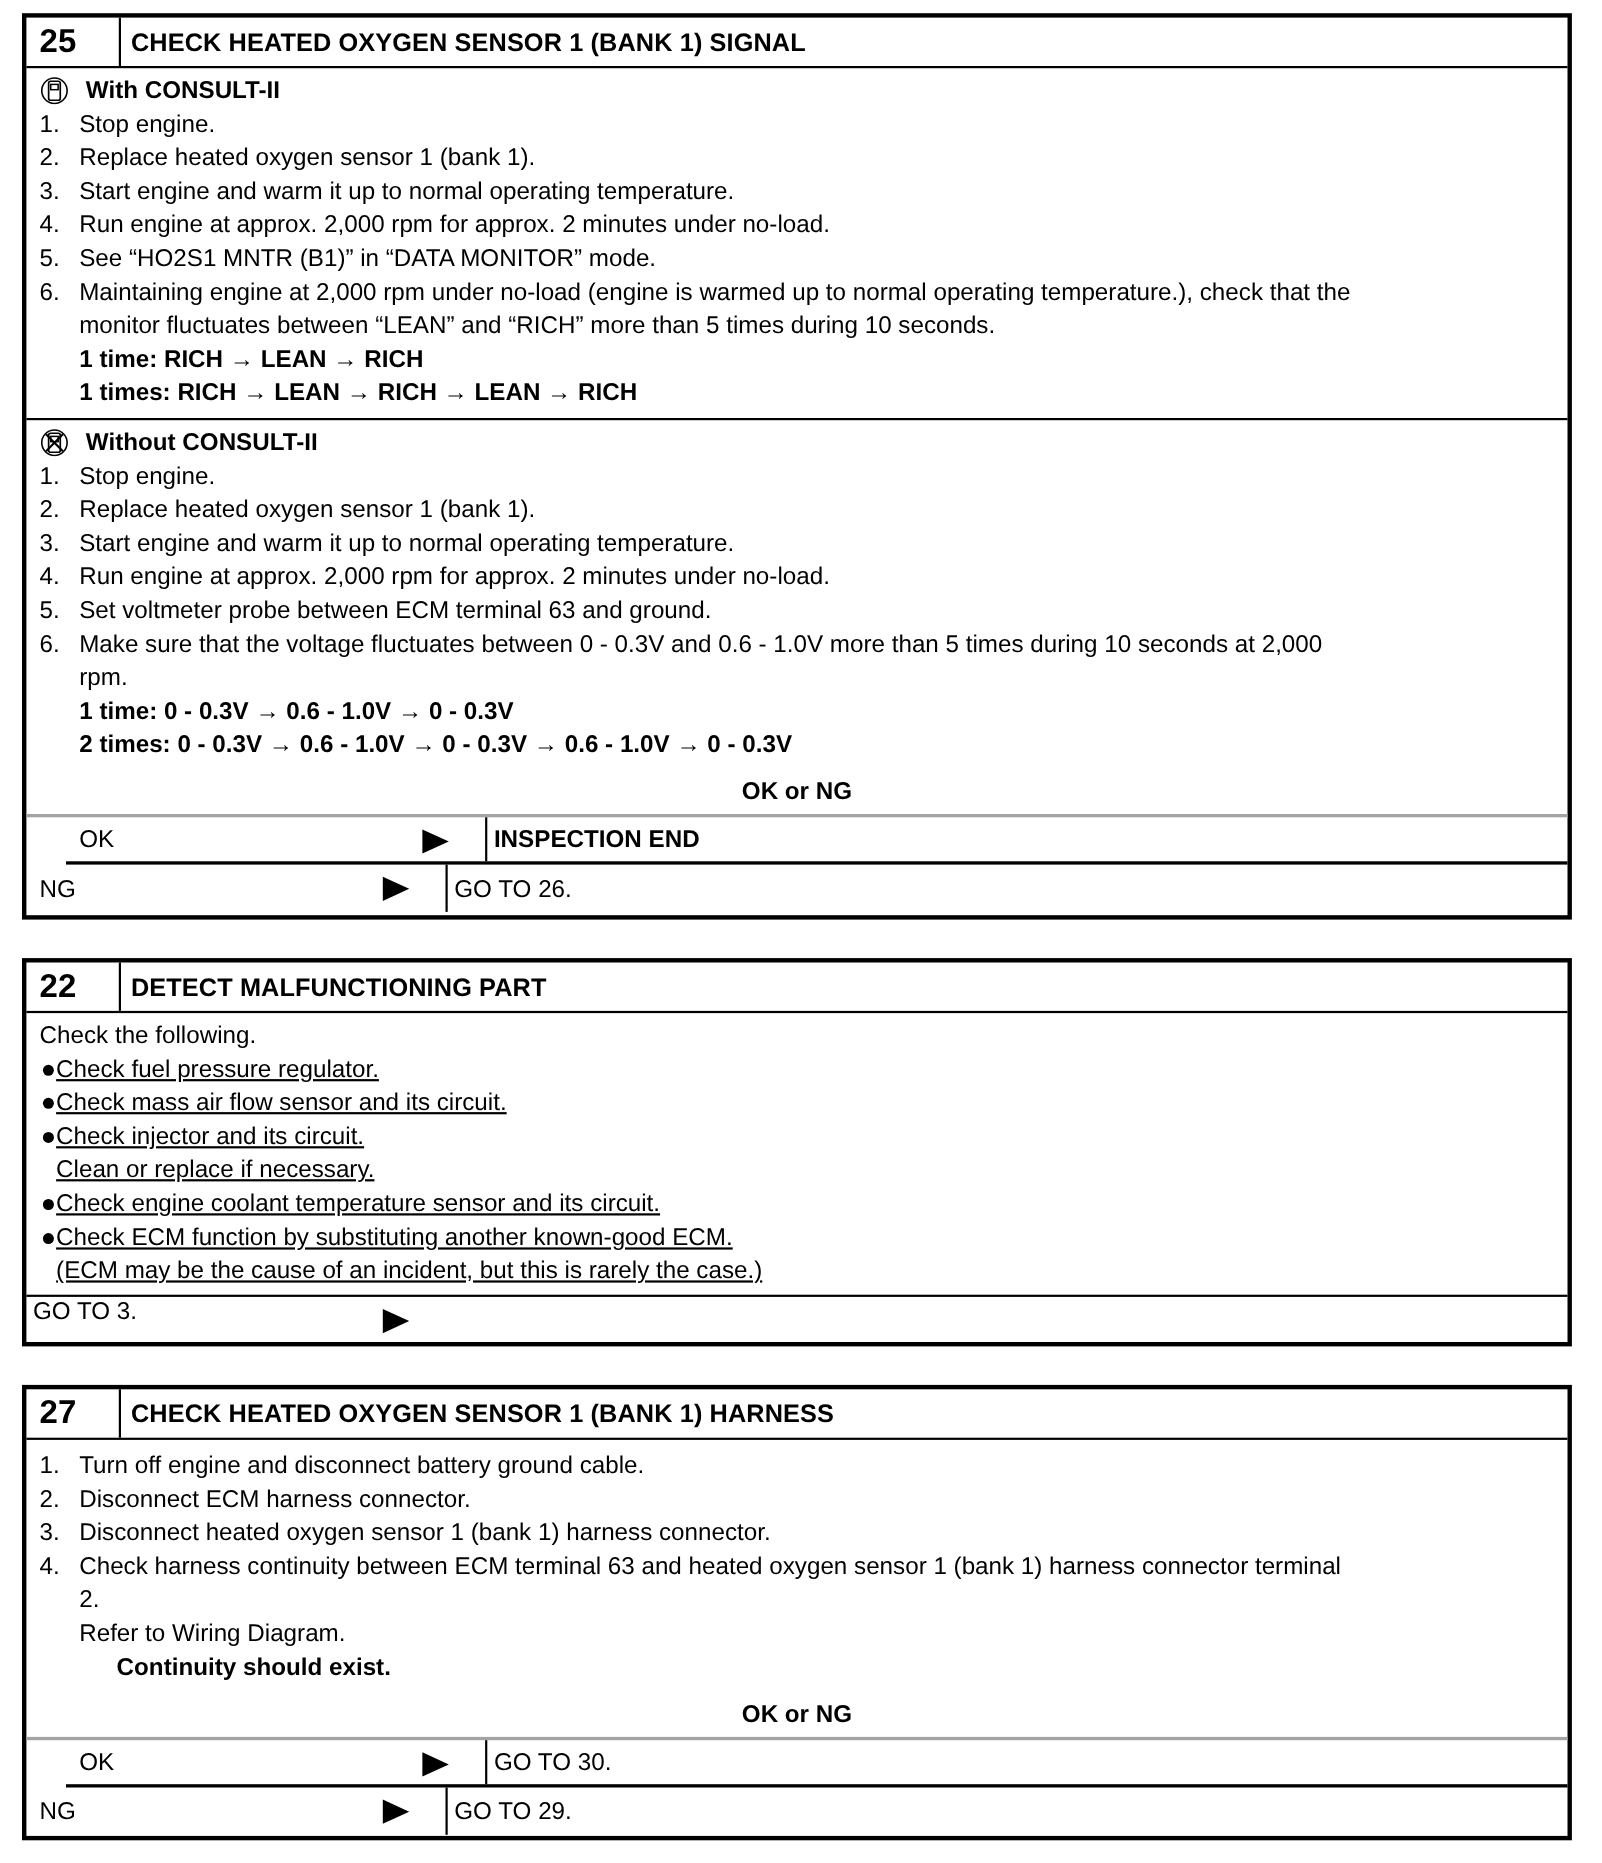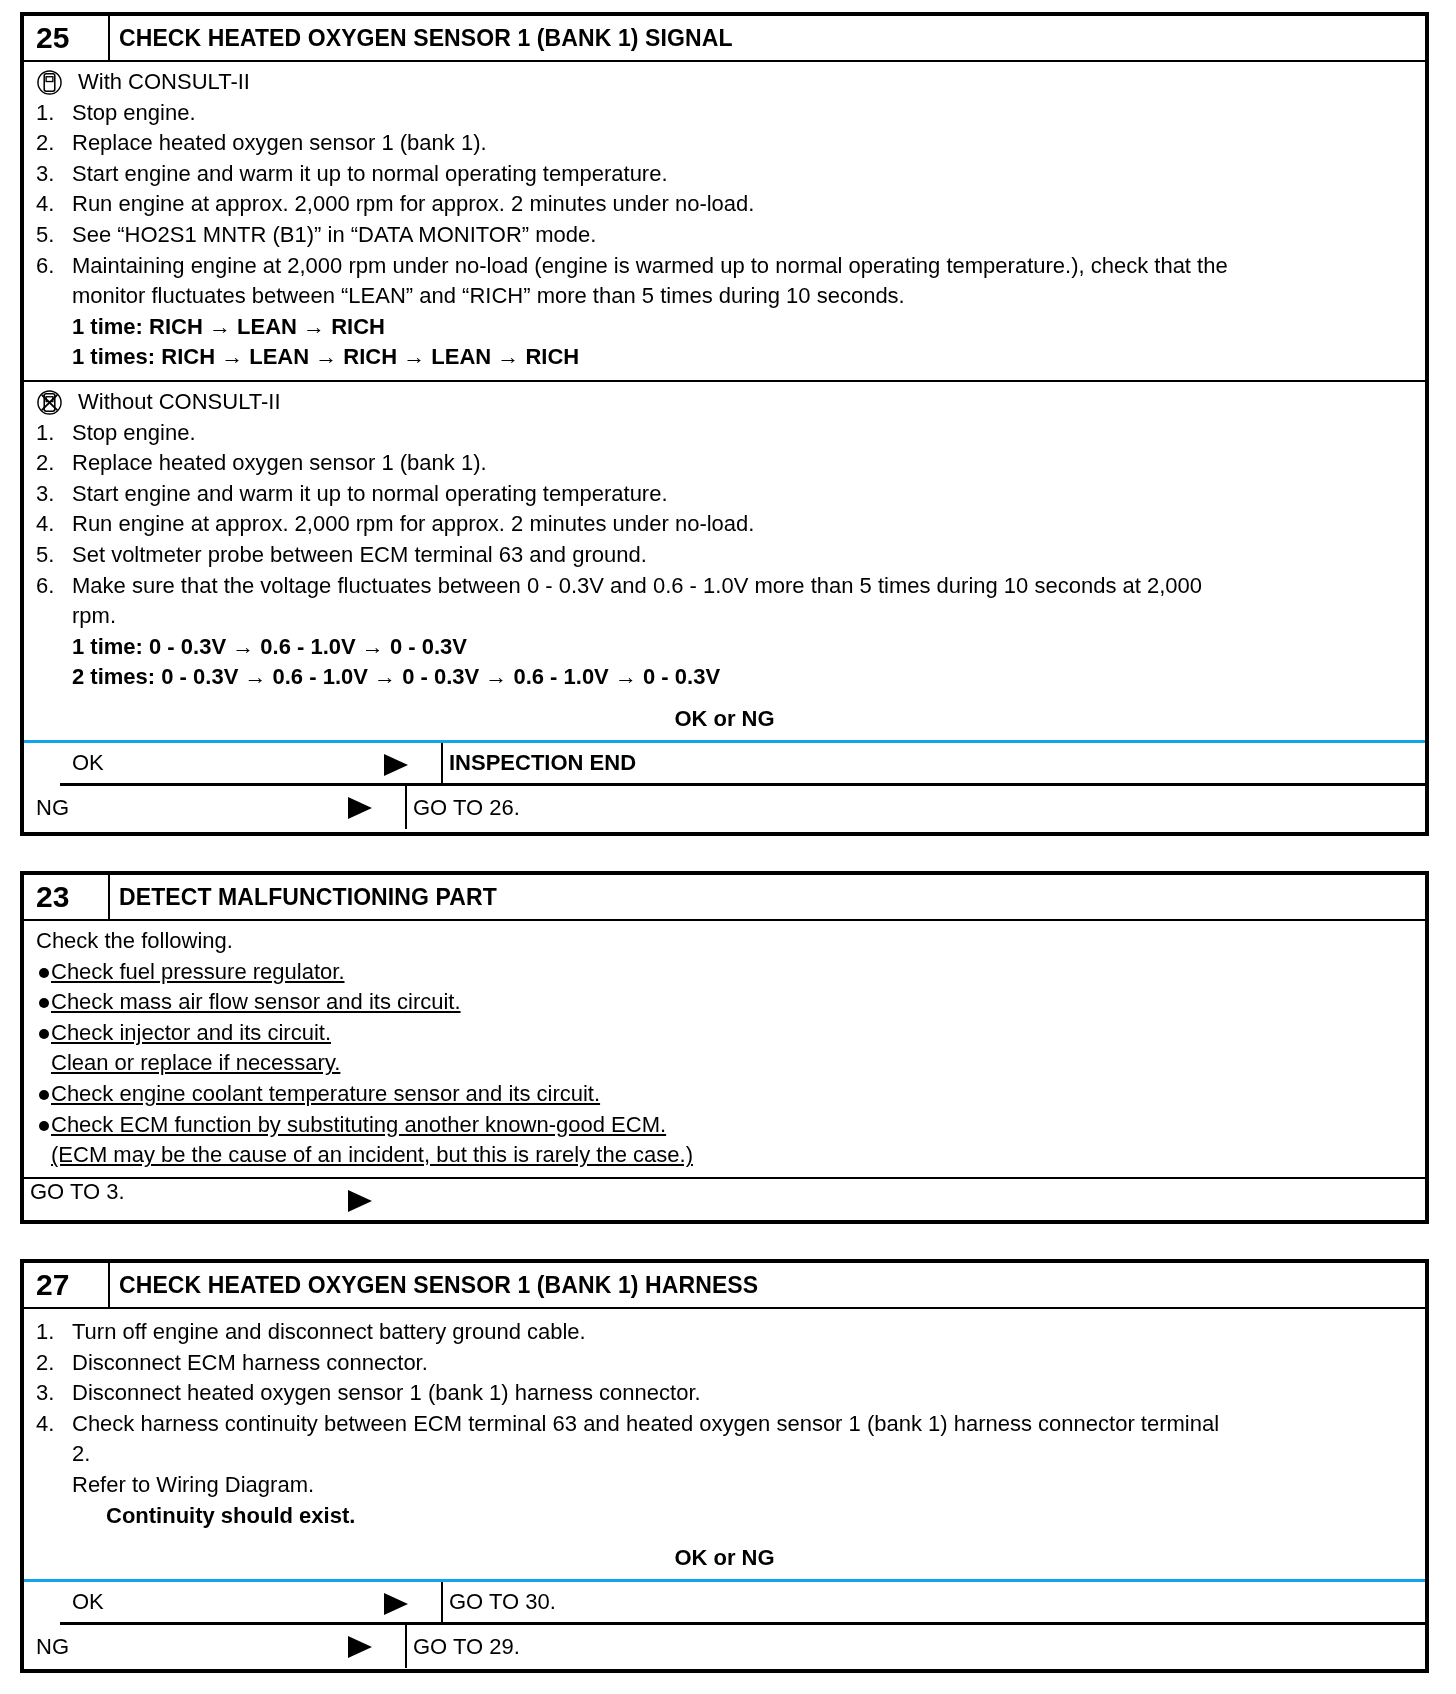--- a/index.html
+++ b/index.html
@@ -36,26 +36,26 @@
   }
   .line .n { position: absolute; left: 12px; }
   .line .t { position: absolute; left: 48px; }
   .line.bold { font-weight: bold; }
   .line.plain { padding-left: 12px; }
   .line .bul {
     position: absolute; left: 15px; top: 11px;
     width: 10px; height: 10px; border-radius: 50%; background: #000;
   }
   .line .bt { position: absolute; left: 27px; text-decoration: underline; }
-  .mode-head { font-weight: normal; font-size: 22px; line-height: 30.6px; height: 30.6px; position: relative; }
+  .mode-head { font-weight: bold; font-size: 22px; line-height: 30.6px; height: 30.6px; position: relative; }
   .mode-head .ic { position: absolute; left: 13px; top: 3px; width: 25px; height: 25px; }
   .mode-head .lbl { position: absolute; left: 54px; }
   .center-line {
     text-align: center; font-weight: bold; font-size: 22px;
-    height: 42px; line-height: 42px; border-bottom: 3px solid #0ea5e9;
+    height: 42px; line-height: 42px; border-bottom: 3px solid #a3a3a3;
   }
   .res-row {
     position: relative; display: flex; height: 43px; box-sizing: border-box;
     font-size: 22px;
   }
   .res-row.sep { border-bottom: 3px solid #000; margin-left: 36px; }
   .res-row .lhs {
     width: 383px; box-sizing: border-box; border-right: 2px solid #000;
     position: relative; display: flex; align-items: center; padding-left: 12px;
   }
@@ -179,21 +179,21 @@
     <div class="lhs">
         <span>NG</span>
         <span class="arrow"></span>
       </div>
     <div class="rhs">GO TO 26.</div>
   </div>
 </div>
 
 <div class="box" style="top:871px; height:353px;">
   <div class="hdr">
-    <div class="num">23</div>
+    <div class="num">22</div>
     <div class="title">DETECT MALFUNCTIONING PART</div>
   </div>
   <div class="sec div" style="height:258px; padding-top:5px;">
     <div class="line plain">Check the following.</div>
     <div class="line">
         <span class="bul"></span>
         <span class="bt">Check fuel pressure regulator.</span>
       </div>
     <div class="line">
         <span class="bul"></span>

